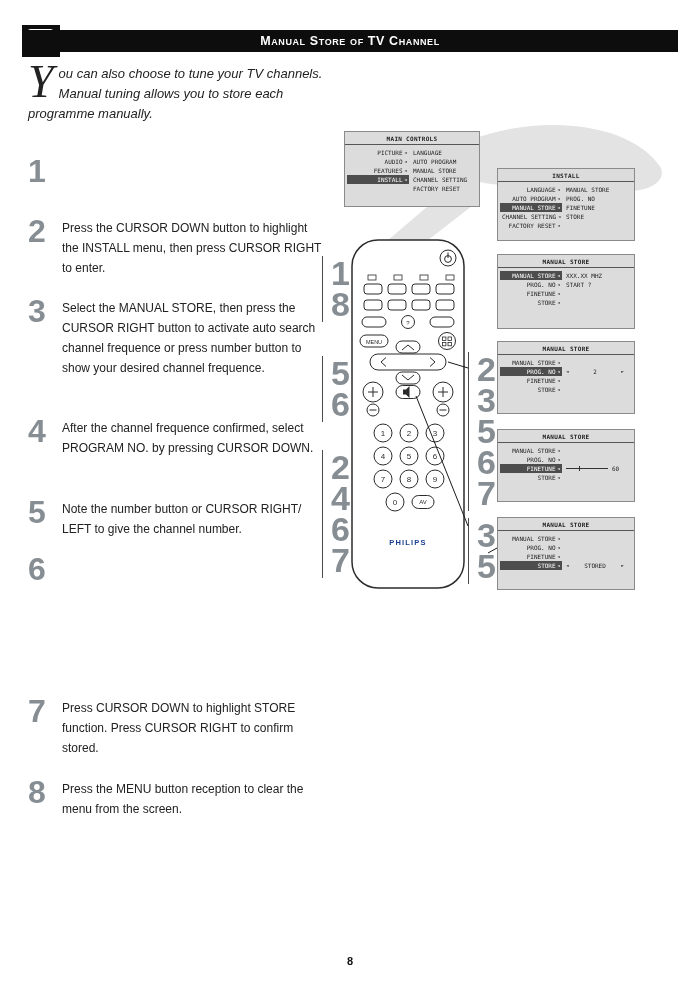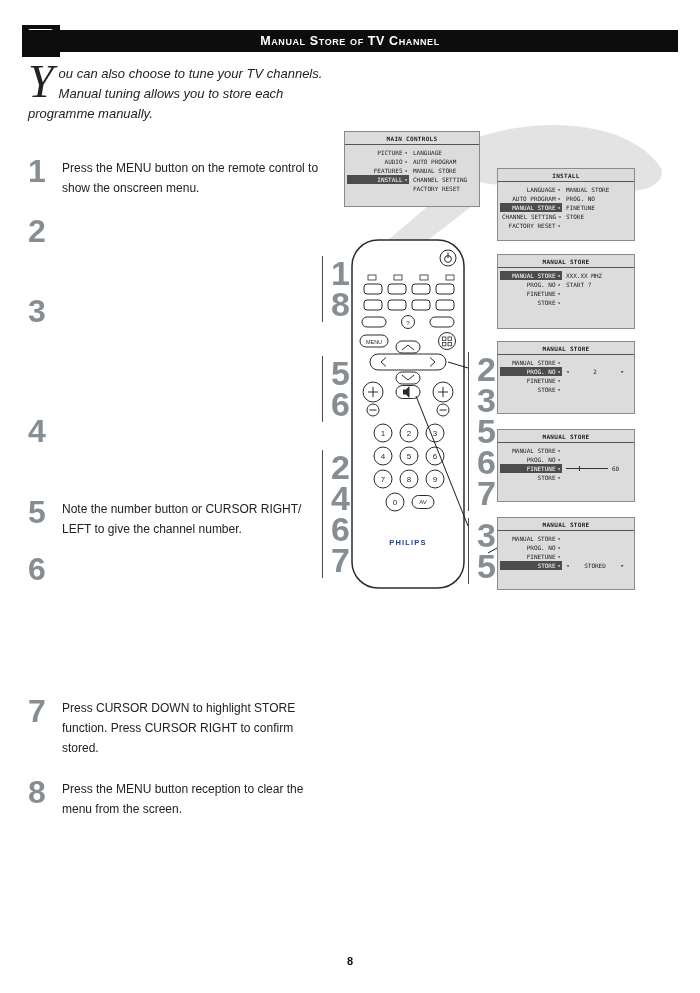--- a/index.html
+++ b/index.html
@@ -78,30 +78,32 @@
   <div class="header-bar">
     <div class="header-title">Manual Store of TV Channel</div>
   </div>
 
   <div class="intro">
     <span class="dropcap">Y</span><span>ou can also choose to tune your TV channels. Manual tuning allows you to store each programme manually.</span>
   </div>
 
   <div class="step" style="top:155px">
     <div class="step-num">1</div>
-    <div class="step-text">Press the MENU button on the remote control to show the onscreen menu.</div>
   </div>
   <div class="step" style="top:215px">
     <div class="step-num">2</div>
+    <div class="step-text">Press the CURSOR DOWN button to highlight the INSTALL menu, then press CURSOR RIGHT to enter.</div>
   </div>
   <div class="step" style="top:295px">
     <div class="step-num">3</div>
+    <div class="step-text">Select the MANUAL STORE, then press the CURSOR RIGHT button to activate auto search channel frequence or press number button to show your desired channel frequence.</div>
   </div>
   <div class="step" style="top:415px">
     <div class="step-num">4</div>
+    <div class="step-text">After the channel frequence confirmed, select PROGRAM NO. by pressing CURSOR DOWN.</div>
   </div>
   <div class="step" style="top:496px">
     <div class="step-num">5</div>
     <div class="step-text">Note the number button or CURSOR RIGHT/ LEFT to give the channel number.</div>
   </div>
   <div class="step" style="top:553px">
     <div class="step-num">6</div>
   </div>
   <div class="step" style="top:695px">
     <div class="step-num">7</div>

